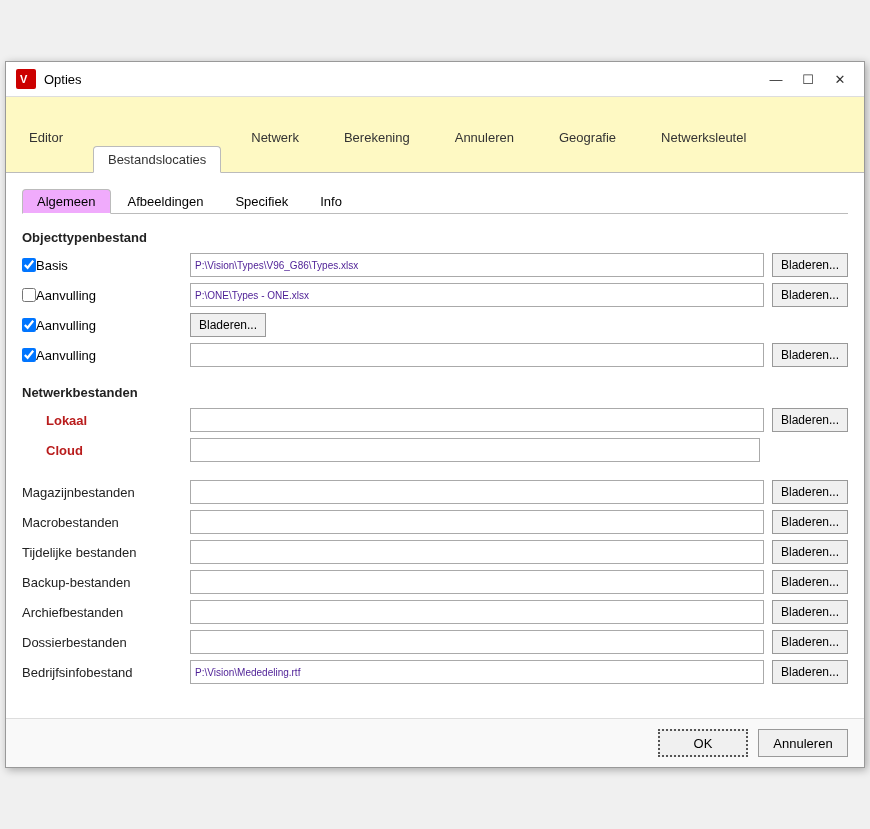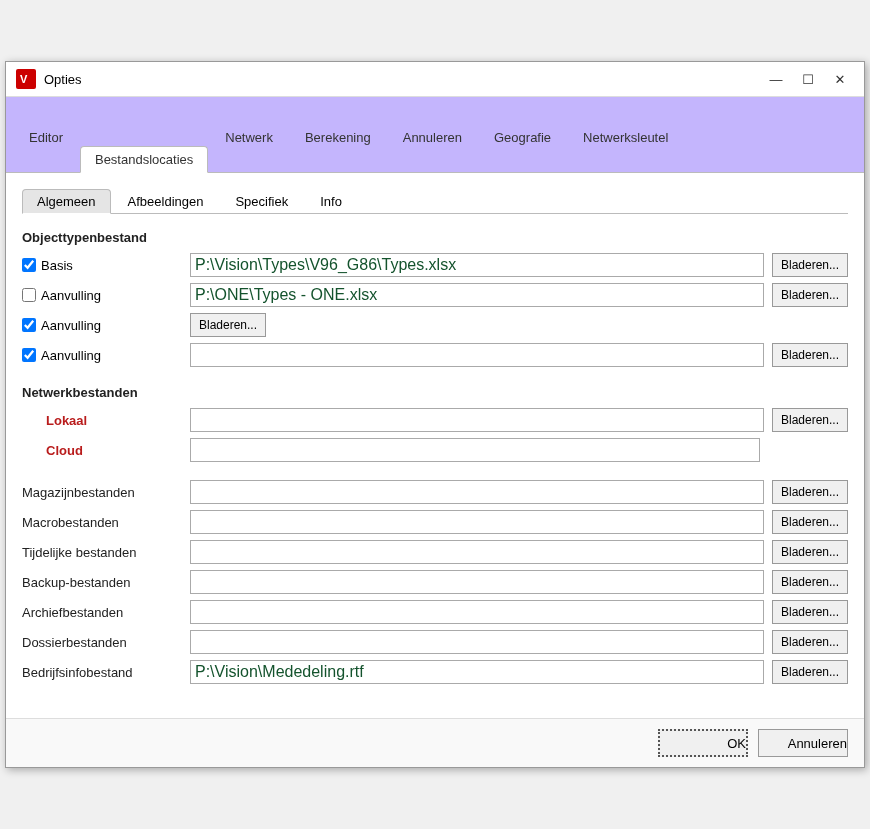--- a/index.html
+++ b/index.html
@@ -58,25 +58,25 @@
       display: flex;
       align-items: center;
       justify-content: center;
       font-size: 13px;
       color: #333;
       border-radius: 3px;
     }
 
     .tabs-top {
       display: flex;
-      background: #c4b5fd;
+      background: #fef9c3;
       border-bottom: 1px solid #bbb;
       padding-top: 4px;
       padding-left: 8px;
-      gap: 2px;
+      gap: 15px;
     }
     .tab-top {
       padding: 5px 14px;
       border: 1px solid transparent;
       border-bottom: none;
       border-radius: 4px 4px 0 0;
       cursor: pointer;
       background: transparent;
       font-size: 13px;
       color: #333;
@@ -104,21 +104,21 @@
     .tab-inner {
       padding: 4px 14px;
       border: 1px solid transparent;
       border-bottom: none;
       border-radius: 4px 4px 0 0;
       cursor: pointer;
       background: transparent;
       font-size: 13px;
     }
     .tab-inner.active {
-      background: #e5e5e5;
+      background: #f0abfc;
       border-color: #bbb;
       border-bottom: 1px solid #ffffff;
       margin-bottom: -1px;
     }
 
     .section {
       margin-bottom: 18px;
     }
     .section-title {
       font-weight: 600;
@@ -140,39 +140,38 @@
     .field-label-indent {
       width: 160px;
       flex-shrink: 0;
       color: #b91c1c;
       padding-left: 24px;
       font-weight: bold;
     }
     .checkbox-label {
       display: flex;
       align-items: center;
-      gap: 5px;
       width: 160px;
       flex-shrink: 0;
     }
     .checkbox-label input[type=checkbox] {
       width: 14px;
       height: 14px;
       cursor: pointer;
       flex-shrink: 0;
     }
     .text-input {
       flex: 1;
       height: 24px;
       border: 1px solid #aaa;
       border-radius: 0;
       padding: 2px 4px;
-      font-size: 16px;
+      font-size: 10px;
       background: #fff;
-      color: #14532d;
+      color: #4c1d95;
       outline: none;
     }
     .browse-btn {
       width: 76px;
       height: 24px;
       border: 1px solid #999;
       background: #f0f0f0;
       cursor: pointer;
       font-size: 12px;
       padding: 0 6px;
@@ -187,21 +186,20 @@
       border-top: 1px solid #ddd;
       background: #f9f9f9;
     }
     .footer-btn {
       width: 90px;
       height: 28px;
       border: 1px solid #999;
       background: #f0f0f0;
       cursor: pointer;
       font-size: 13px;
-      text-align: right;
     }
     .footer-btn.ok {
       border: 2px dotted #555;
       background: #f0f0f0;
     }
   </style>
 </head>
 <body>
 
 <div class="window">

